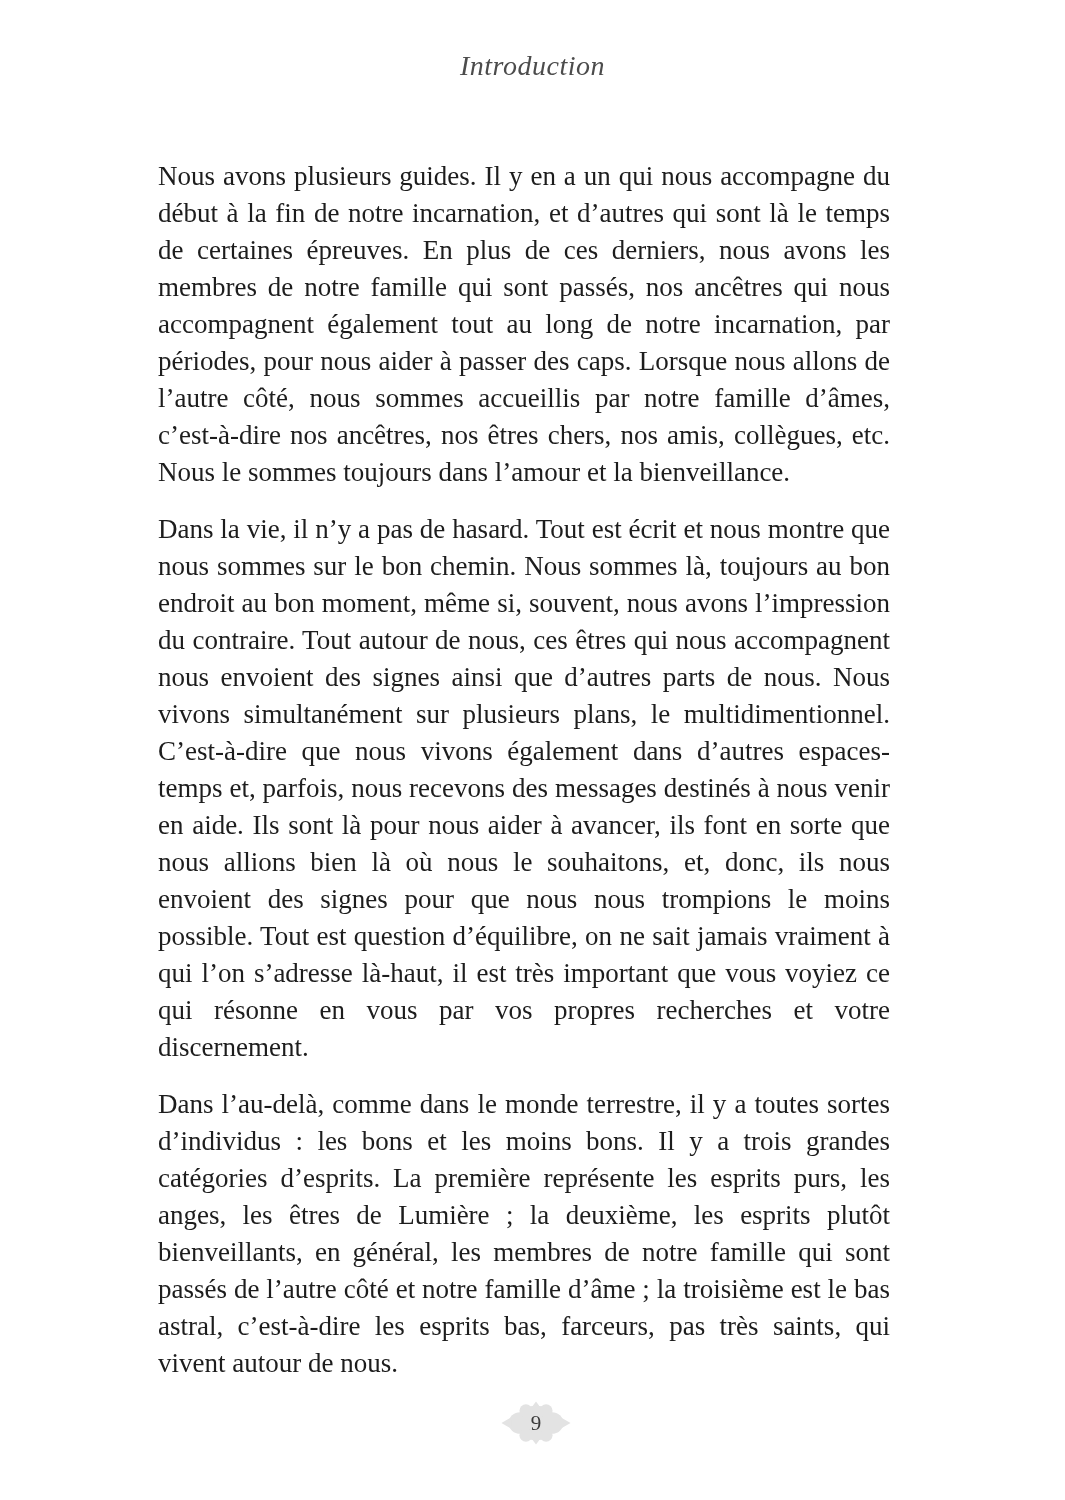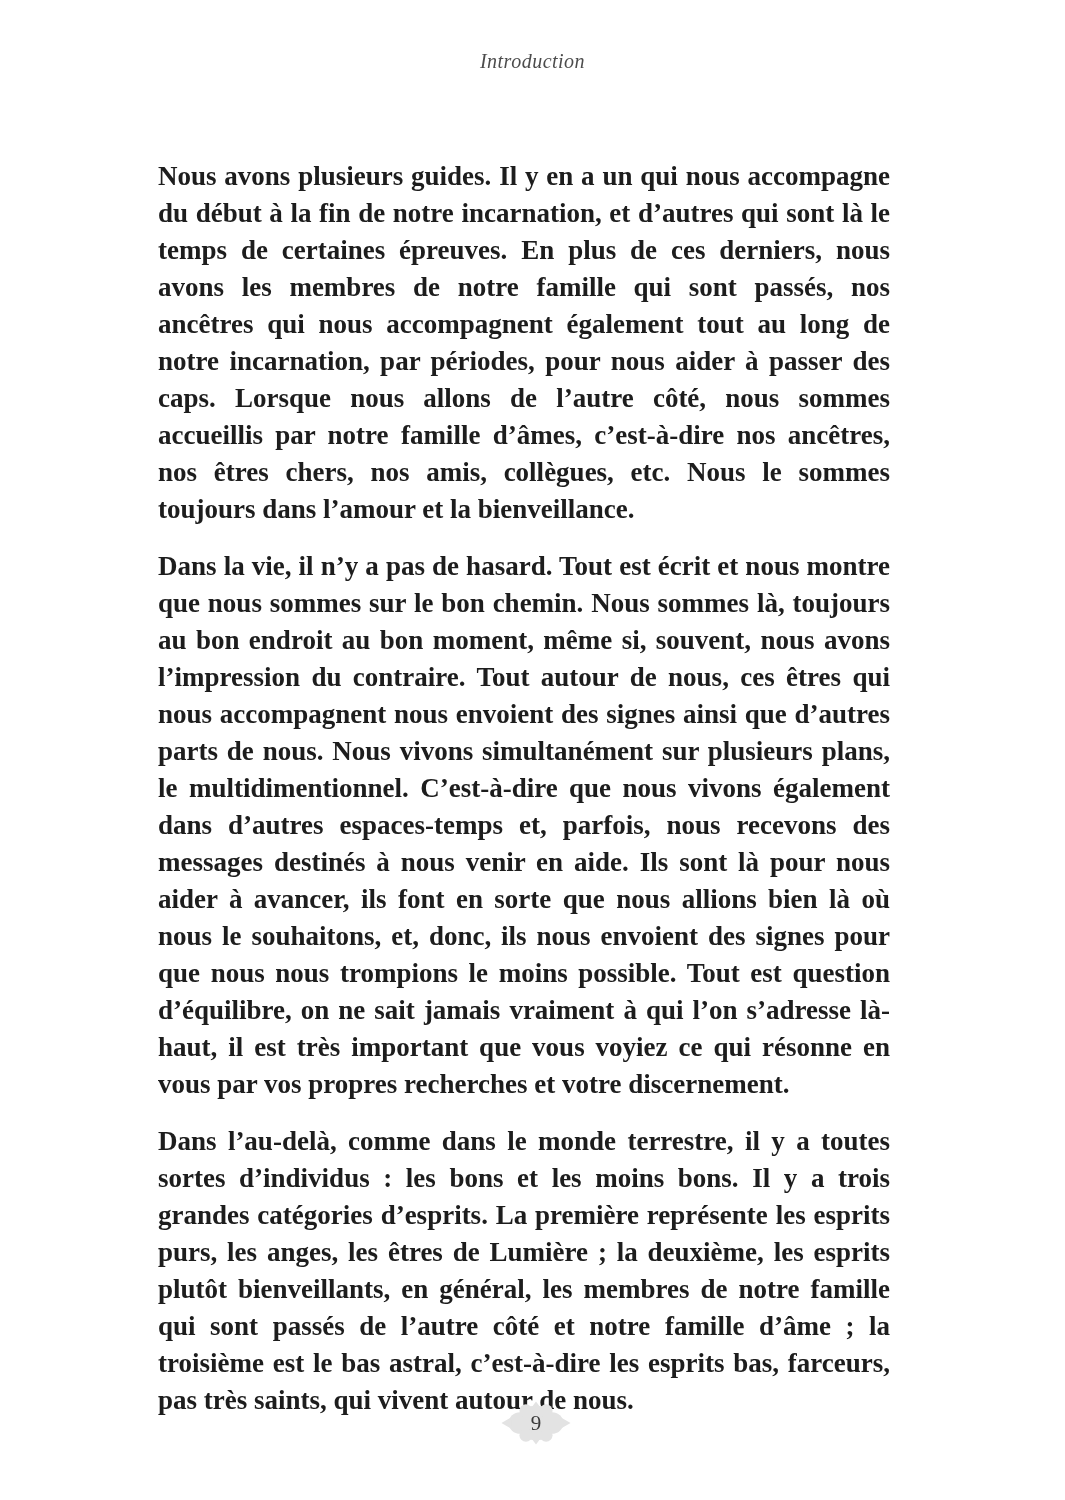--- a/index.html
+++ b/index.html
@@ -15,38 +15,37 @@
     overflow: hidden;
     font-family: "Liberation Serif", serif;
   }
   .running-head {
     position: absolute;
     top: 50px;
     left: 0;
     width: 100%;
     text-align: center;
     font-style: italic;
-    font-size: 20px;
+    font-size: 28px;
     letter-spacing: 0.5px;
     color: #4c4c4c;
   }
   .text-block {
     position: absolute;
     top: 158px;
     left: 158px;
     width: 732px;
     color: #1d1d1d;
   }
   .text-block p {
     margin: 0 0 20px 0;
     font-size: 27px;
     line-height: 37px;
     text-align: justify;
     text-justify: inter-word;
-    font-weight: bold;
   }
   .folio {
     position: absolute;
     top: 1399px;
     left: 500px;
     width: 72px;
     height: 48px;
   }
   .folio svg {
     position: absolute;

